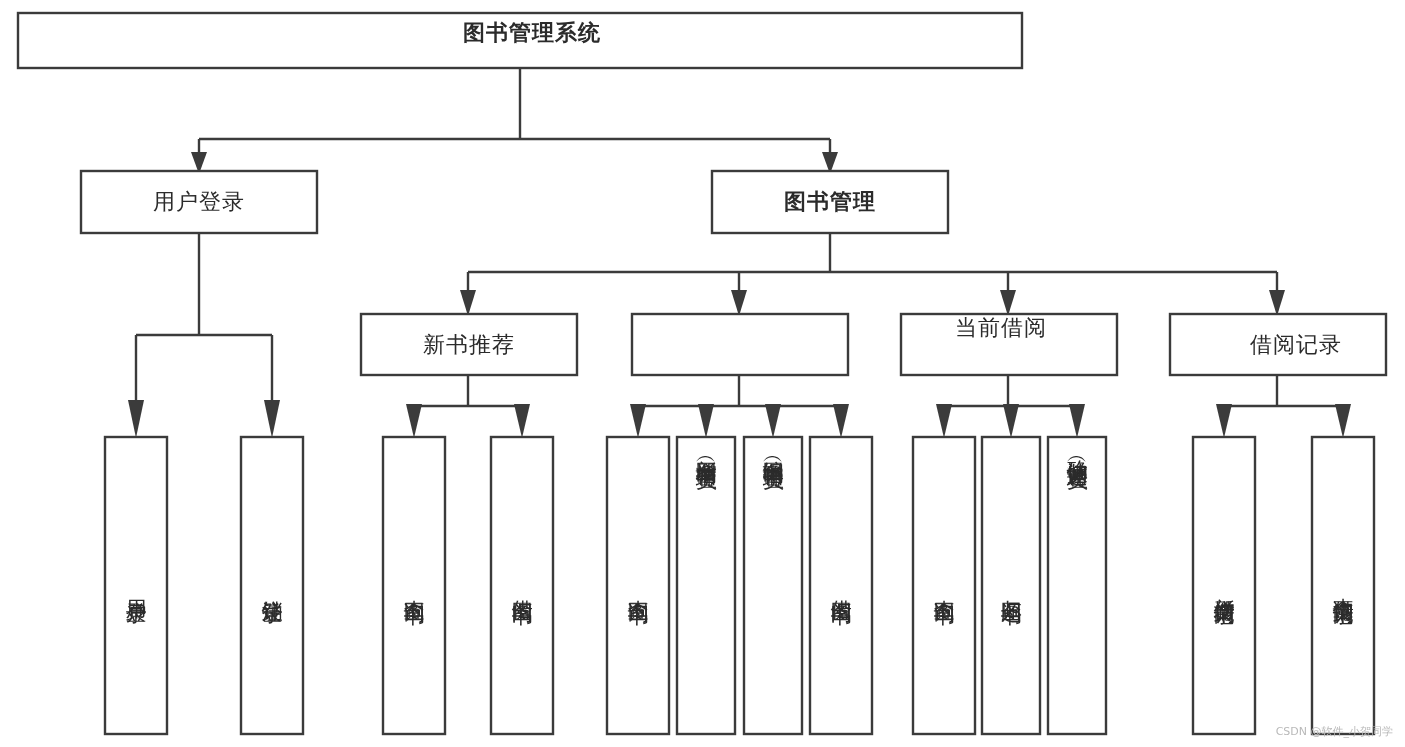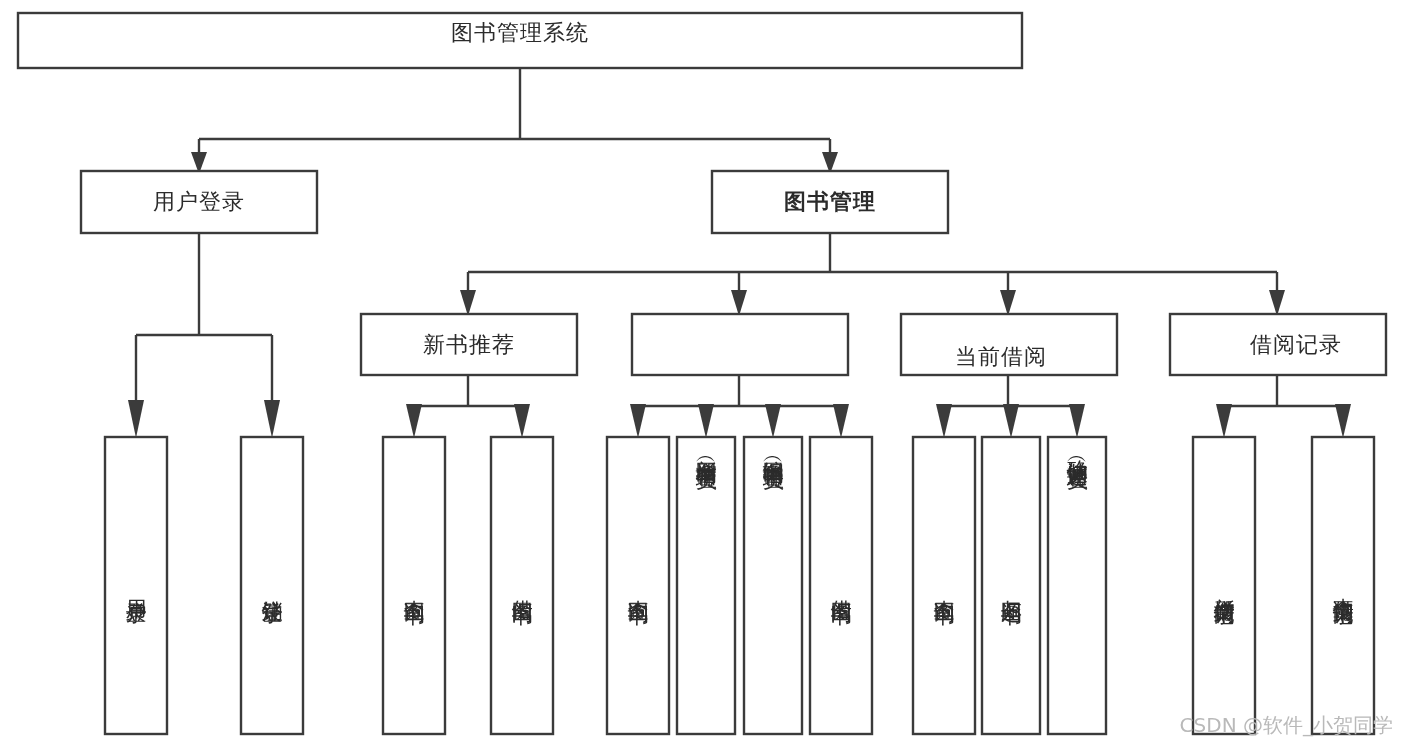--- a/index.html
+++ b/index.html
@@ -70,21 +70,21 @@
     font-size: 22px;
     color: #2b2b2b;
     letter-spacing: 1px;
     white-space: nowrap;
   }
   #watermark {
     position: absolute;
     right: 12px;
     bottom: 8px;
     font-family: "DejaVu Sans", "Liberation Sans", sans-serif;
-    font-size: 20px;
+    font-size: 11px;
     color: #b9b9b9;
     white-space: nowrap;
     pointer-events: none;
   }
 </style>
 </head>
 <body>
 
 <div id="diagram-root">
 
@@ -190,38 +190,38 @@
 
       <rect class="node-box" x="913" y="437" width="62" height="297"></rect>
       <rect class="node-box" x="982" y="437" width="58" height="297"></rect>
       <rect class="node-box" x="1048" y="437" width="58" height="297"></rect>
 
       <rect class="node-box" x="1193" y="437" width="62" height="297"></rect>
       <rect class="node-box" x="1312" y="437" width="62" height="297"></rect>
     </g>
   </svg>
 
-  <div class="hlabel-wrap" style="left:18px; top:13px; width:1004px; height:39px;">
+  <div class="hlabel-wrap" style="left:30px; top:13px; width:1004px; height:39px;font-weight:bold;">
     <span class="hlabel-text">图书管理系统</span>
   </div>
 
   <div class="hlabel-wrap" style="left:81px; top:171px; width:236px; height:62px;">
     <span class="hlabel-text">用户登录</span>
   </div>
 
   <div class="hlabel-wrap" style="left:712px; top:171px; width:236px; height:62px;font-weight:bold;">
     <span class="hlabel-text">图书管理</span>
   </div>
 
   <div class="hlabel-wrap" style="left:361px; top:314px; width:216px; height:61px;justify-content:center;">
     <span class="hlabel-text">新书推荐</span>
   </div>
 
 
-  <div class="hlabel-wrap" style="left:901px; top:326px; width:200px; height:61px;">
+  <div class="hlabel-wrap" style="left:901px; top:297px; width:200px; height:61px;">
     <span class="hlabel-text">当前借阅</span>
   </div>
 
   <div class="hlabel-wrap" style="left:1170px; top:314px; width:252px; height:61px;">
     <span class="hlabel-text">借阅记录</span>
   </div>
 
   <div class="vlabel-wrap" style="left:105px; top:437px; width:62px; height:297px;">
     <span class="vlabel-text">用户登录</span>
   </div>

